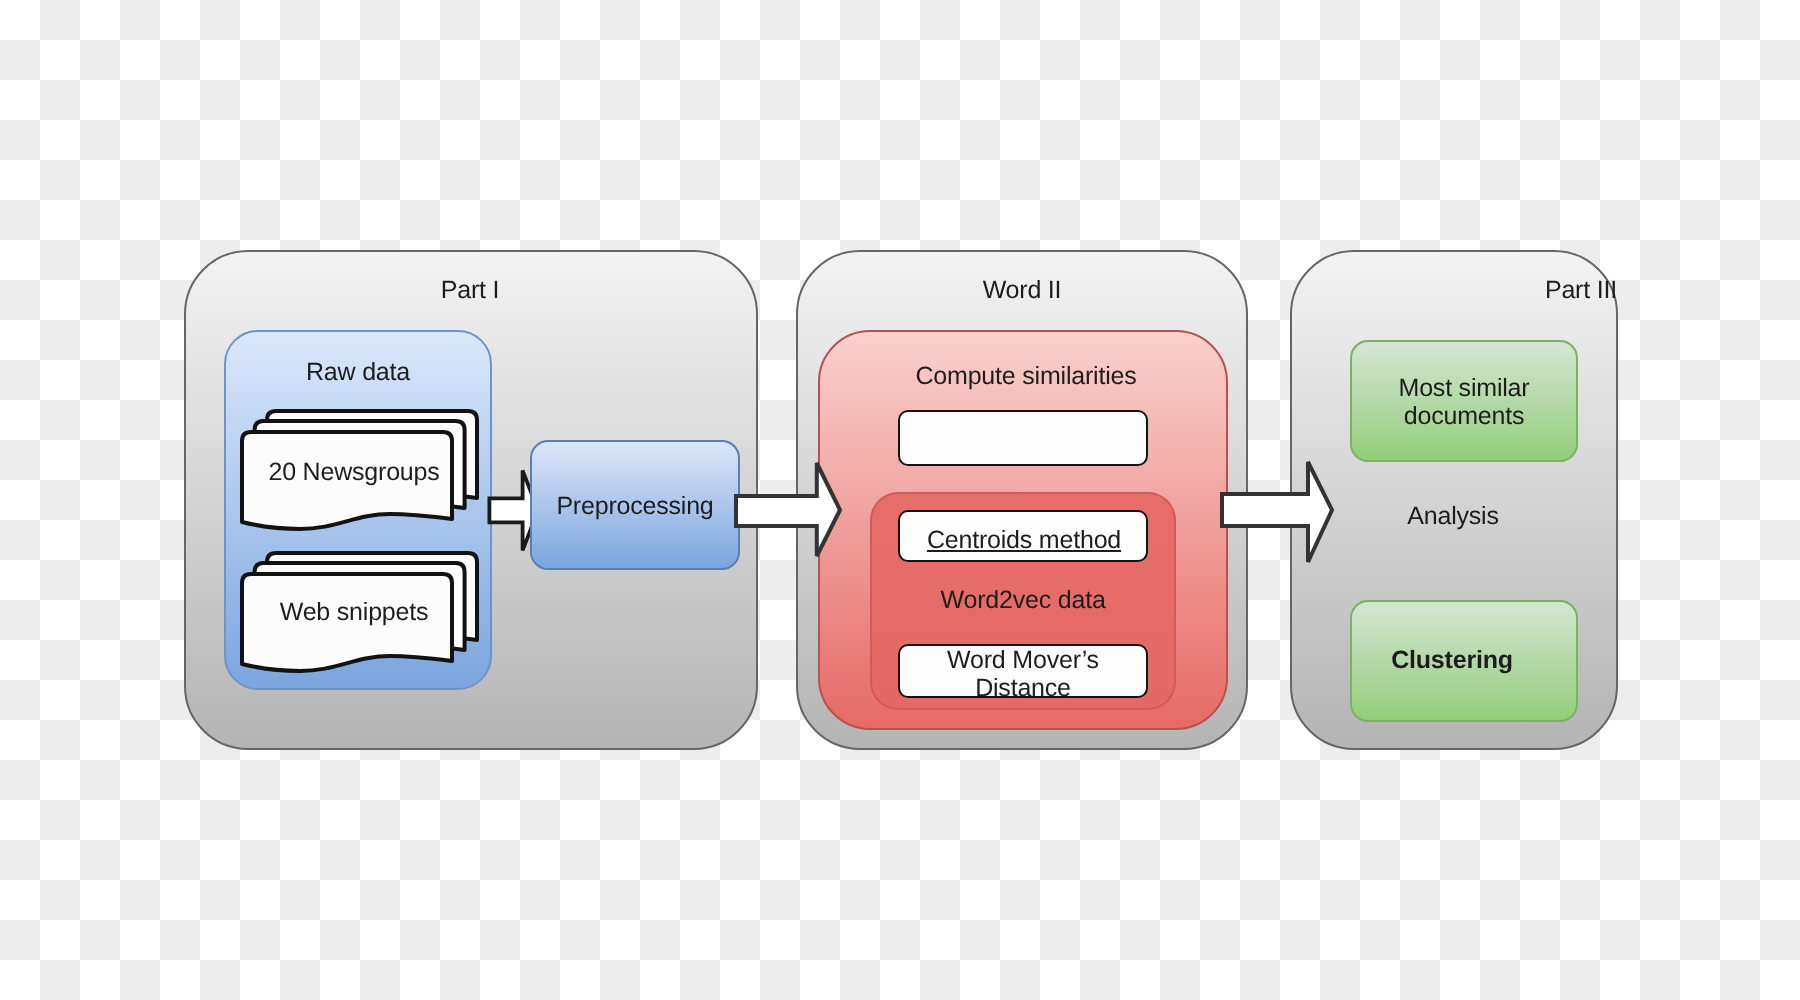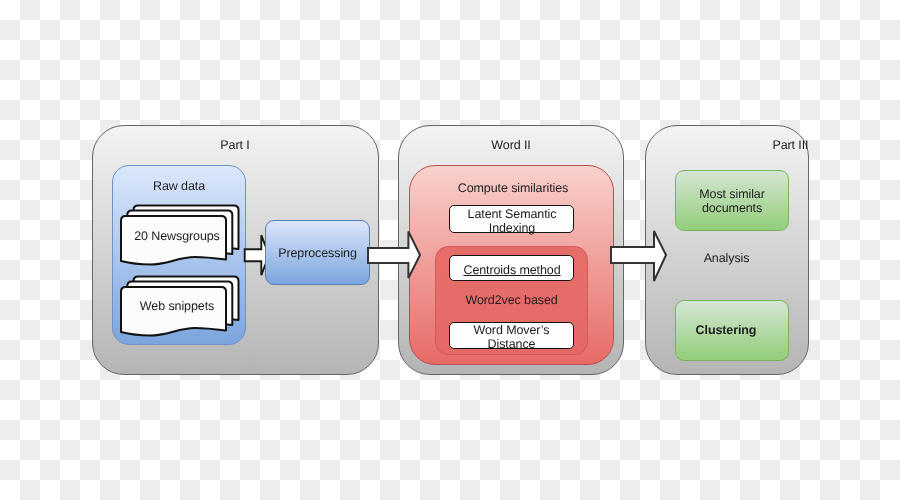--- a/index.html
+++ b/index.html
@@ -80,29 +80,27 @@
     <path d="M3,20 L43.4,20 L43.4,3.5 L55,27 L43.4,50 L43.4,35 L3,35 Z" fill="#ffffff" stroke="#333" stroke-width="2" stroke-linejoin="miter"></path>
   </svg>
 
   <div class="box part z-part" style="left:398px;top:125px;width:226px;height:250px;"></div>
   <div class="lbl" style="left:398px;top:138px;width:226px;">Word II</div>
 
   <div class="box panel-pink z-panel" style="left:409px;top:165.4px;width:205px;height:200px;"></div>
   <div class="lbl" style="left:410px;top:181px;width:206px;">Compute similarities</div>
 
   <div class="box node-white z-node" style="left:449px;top:205px;width:125px;height:28px;"></div>
-  <div class="lbl" style="left:450px;top:206.5px;width:124px;">Latent Semantic
-Indexing</div>
 
   <div class="box panel-red z-panel" style="left:434.7px;top:245.6px;width:153.7px;height:109.8px;"></div>
 
   <div class="box node-white z-node" style="left:449px;top:254.8px;width:125px;height:26.4px;"></div>
   <div class="lbl" style="left:450px;top:262.5px;width:124px;text-decoration:underline;">Centroids method</div>
 
-  <div class="lbl" style="left:434.7px;top:292.7px;width:153.7px;">Word2vec based</div>
+  <div class="lbl" style="left:434.7px;top:292.7px;width:153.7px;">Word2vec data</div>
 
   <div class="box node-white z-node" style="left:449px;top:321.5px;width:125px;height:27px;"></div>
   <div class="lbl" style="left:449px;top:322.5px;width:125px;">Word Mover’s
 Distance</div>
 
   <svg class="arrow-big" style="left:608px;top:228px;" width="62" height="58" viewBox="0 0 62 58">
     <path d="M3,19 L46,19 L46,3 L58,27 L46,53 L46,35 L3,35 Z" fill="#ffffff" stroke="#333" stroke-width="2" stroke-linejoin="miter"></path>
   </svg>
 
   <div class="box part z-part" style="left:644.5px;top:125px;width:164px;height:250px;"></div>

